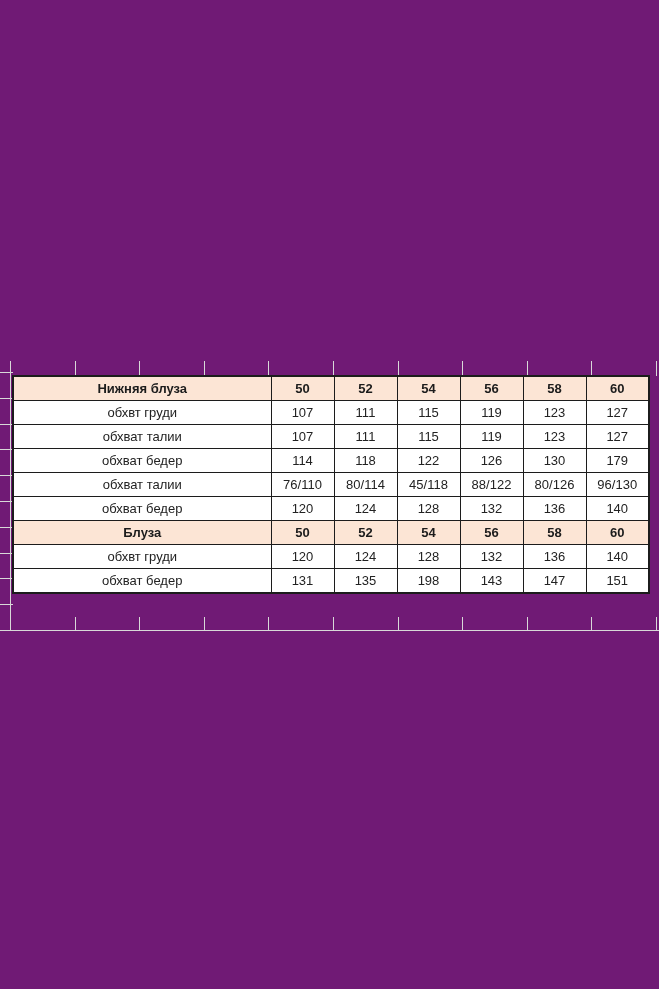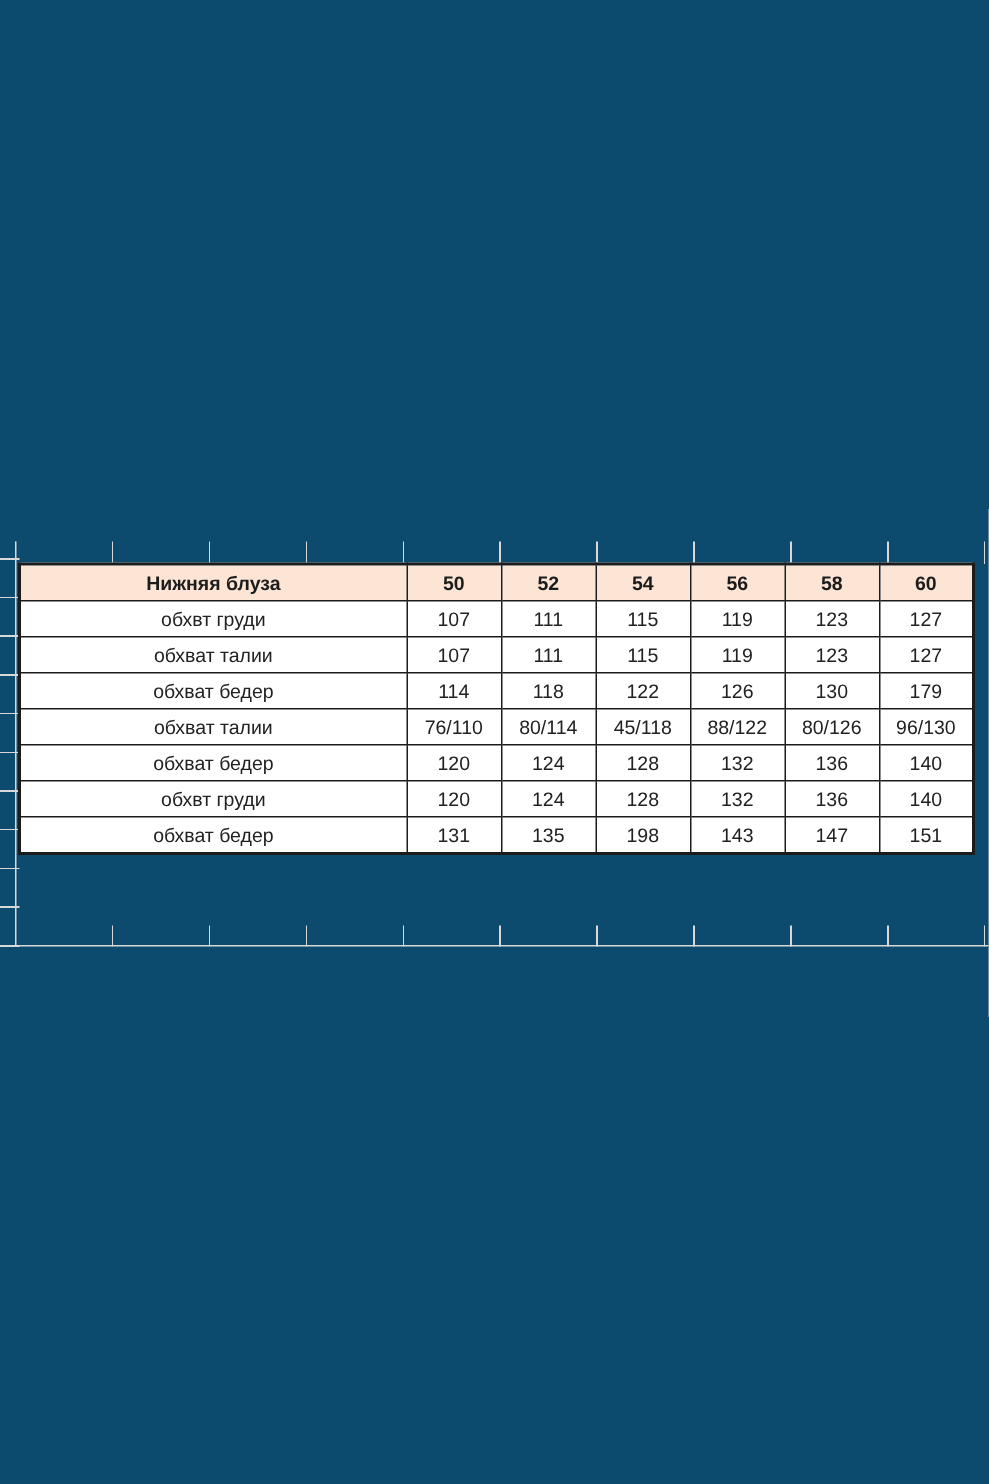--- a/index.html
+++ b/index.html
@@ -10,21 +10,21 @@
   body {
     width: 659px;
     height: 989px;
     position: relative;
     font-family: "Liberation Sans", sans-serif;
     overflow: hidden;
   }
   .sheet {
     position: absolute;
     inset: 0;
-    background: #0c4a6e;
+    background: #701a75;
   }
   
   .grid-band-top {
     position: absolute;
     left: 10px; top: 361px;
     width: 649px; height: 15px;
     background: repeating-linear-gradient(90deg, #d8d8d8 0 1px, transparent 1px 64.6px);
   }
   .grid-band-bottom {
     position: absolute;
@@ -151,20 +151,29 @@
       <tr>
         <td>обхват бедер</td>
         <td>120</td>
         <td>124</td>
         <td>128</td>
         <td>132</td>
         <td>136</td>
         <td>140</td>
       </tr>
 
+      <tr class="hdr">
+        <td>Блуза</td>
+        <td>50</td>
+        <td>52</td>
+        <td>54</td>
+        <td>56</td>
+        <td>58</td>
+        <td>60</td>
+      </tr>
       <tr>
         <td>обхвт груди</td>
         <td>120</td>
         <td>124</td>
         <td>128</td>
         <td>132</td>
         <td>136</td>
         <td>140</td>
       </tr>
       <tr>

